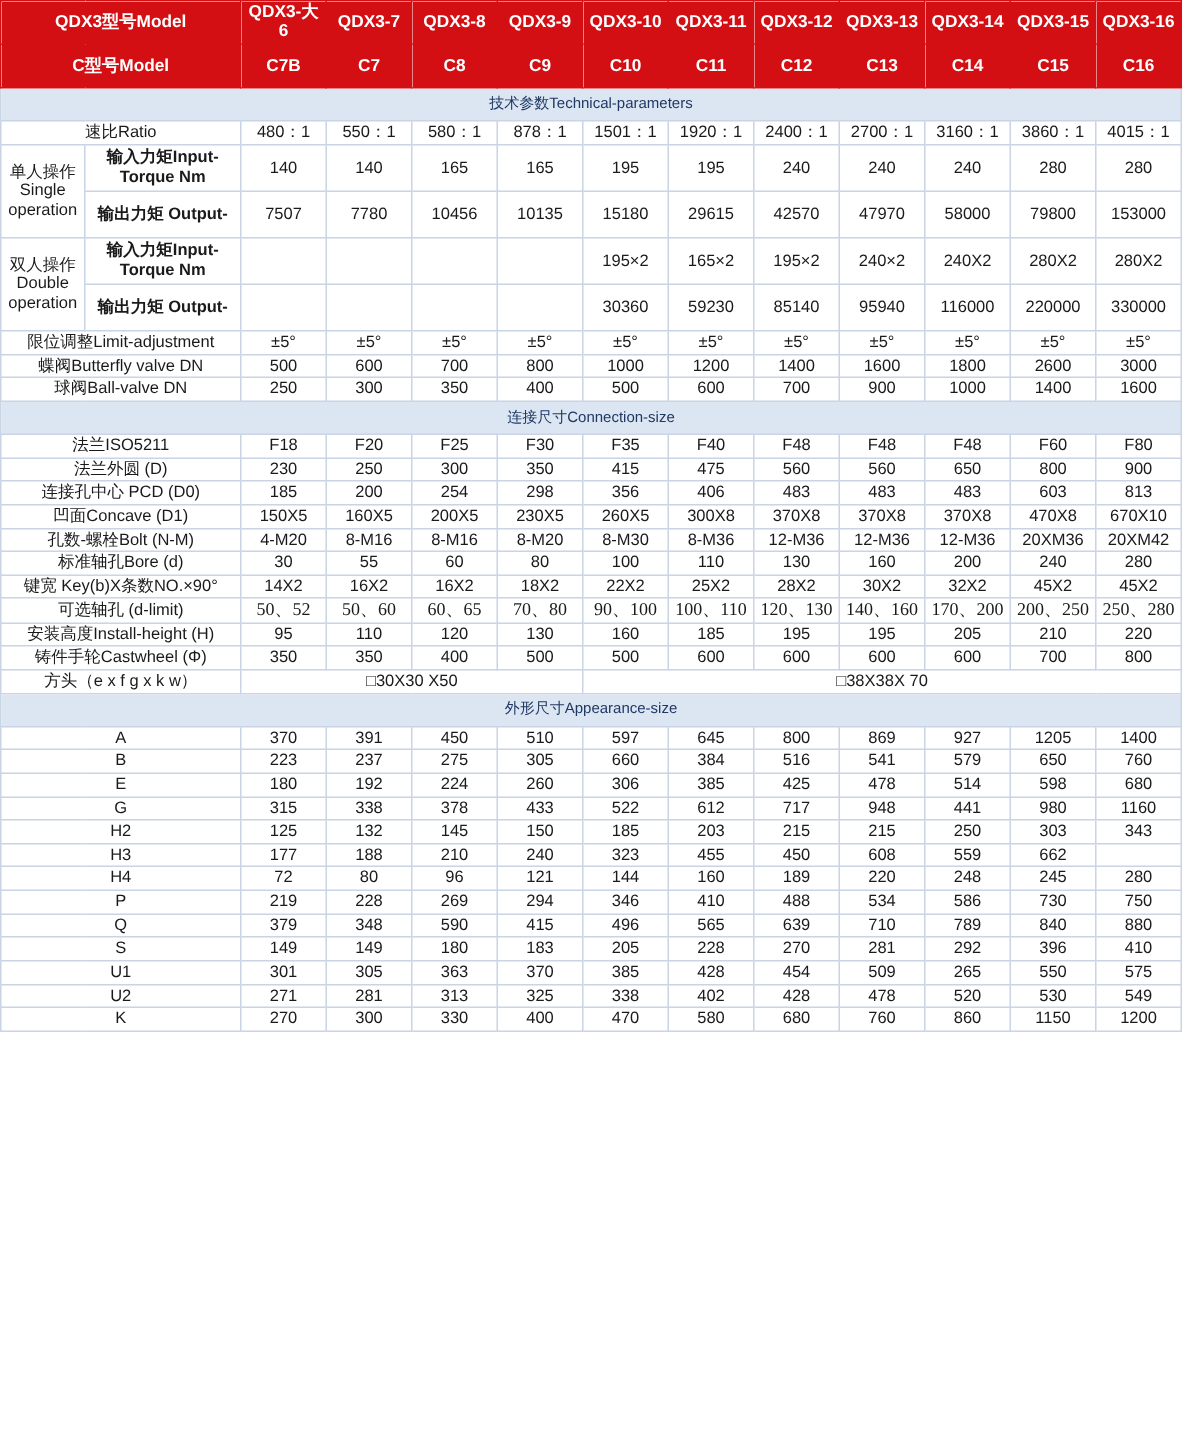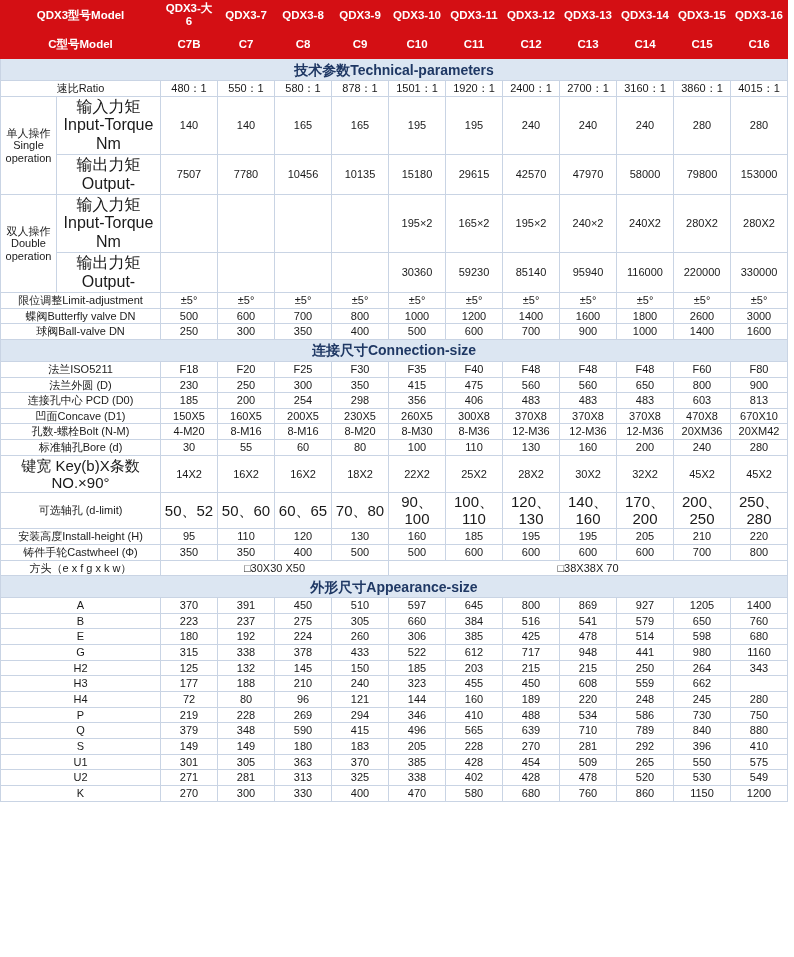--- a/index.html
+++ b/index.html
@@ -2,27 +2,27 @@
 <html><head>
 <meta charset="utf-8">
 <style>
   html,body{margin:0;padding:0;background:#ffffff;}
   body{font-family:"Liberation Sans","DejaVu Sans",sans-serif;}
   #sheet{width:794px;height:957px;position:relative;overflow:hidden;}
   table{border-collapse:collapse;width:794px;table-layout:fixed;}
   td,th{border:1px solid #c9d4e4;font-size:11px;color:#1a1a1a;text-align:center;vertical-align:middle;padding:1px 2px;line-height:1.15;overflow:hidden;}
   .hdr{background:#d40f14;color:#ffffff;font-weight:bold;font-size:11.5px;border:1px solid #d40f14;height:26px;}
   .hdr.left{text-align:center;}
-  .section{background:#dce6f2;color:#1f3864;font-weight:bold;font-size:14px;height:19px;}
+  .section{background:#dce6f2;color:#1f3864;font-weight:normal;font-size:10px;height:19px;}
   .rowlabel{background:#ffffff;text-align:center;font-size:11px;}
-  .rowlabel.small{font-size:15px;}
+  .rowlabel.small{font-size:11px;}
   .num{background:#ffffff;}
   .tall{height:28px;}
-  .sub{font-size:16px;}
-  .twoline{font-size:15px;line-height:1.1;}
+  .sub{font-size:11px;font-weight:bold;}
+  .twoline{font-size:12px;line-height:1.1;font-family:Liberation Serif, serif;}
 </style>
 </head>
 <body>
 
 <div id="sheet">
 <table>
   <colgroup>
     <col style="width:56px">
         <col style="width:104px">
         <col style="width:57px">
@@ -421,21 +421,21 @@
       <td class="rowlabel" colspan="2">H2</td>
       <td class="num">125</td>
       <td class="num">132</td>
       <td class="num">145</td>
       <td class="num">150</td>
       <td class="num">185</td>
       <td class="num">203</td>
       <td class="num">215</td>
       <td class="num">215</td>
       <td class="num">250</td>
-      <td class="num">264</td>
+      <td class="num">303</td>
       <td class="num">343</td>
     </tr>
 
     <tr>
       <td class="rowlabel" colspan="2">H3</td>
       <td class="num">177</td>
       <td class="num">188</td>
       <td class="num">210</td>
       <td class="num">240</td>
       <td class="num">323</td>

